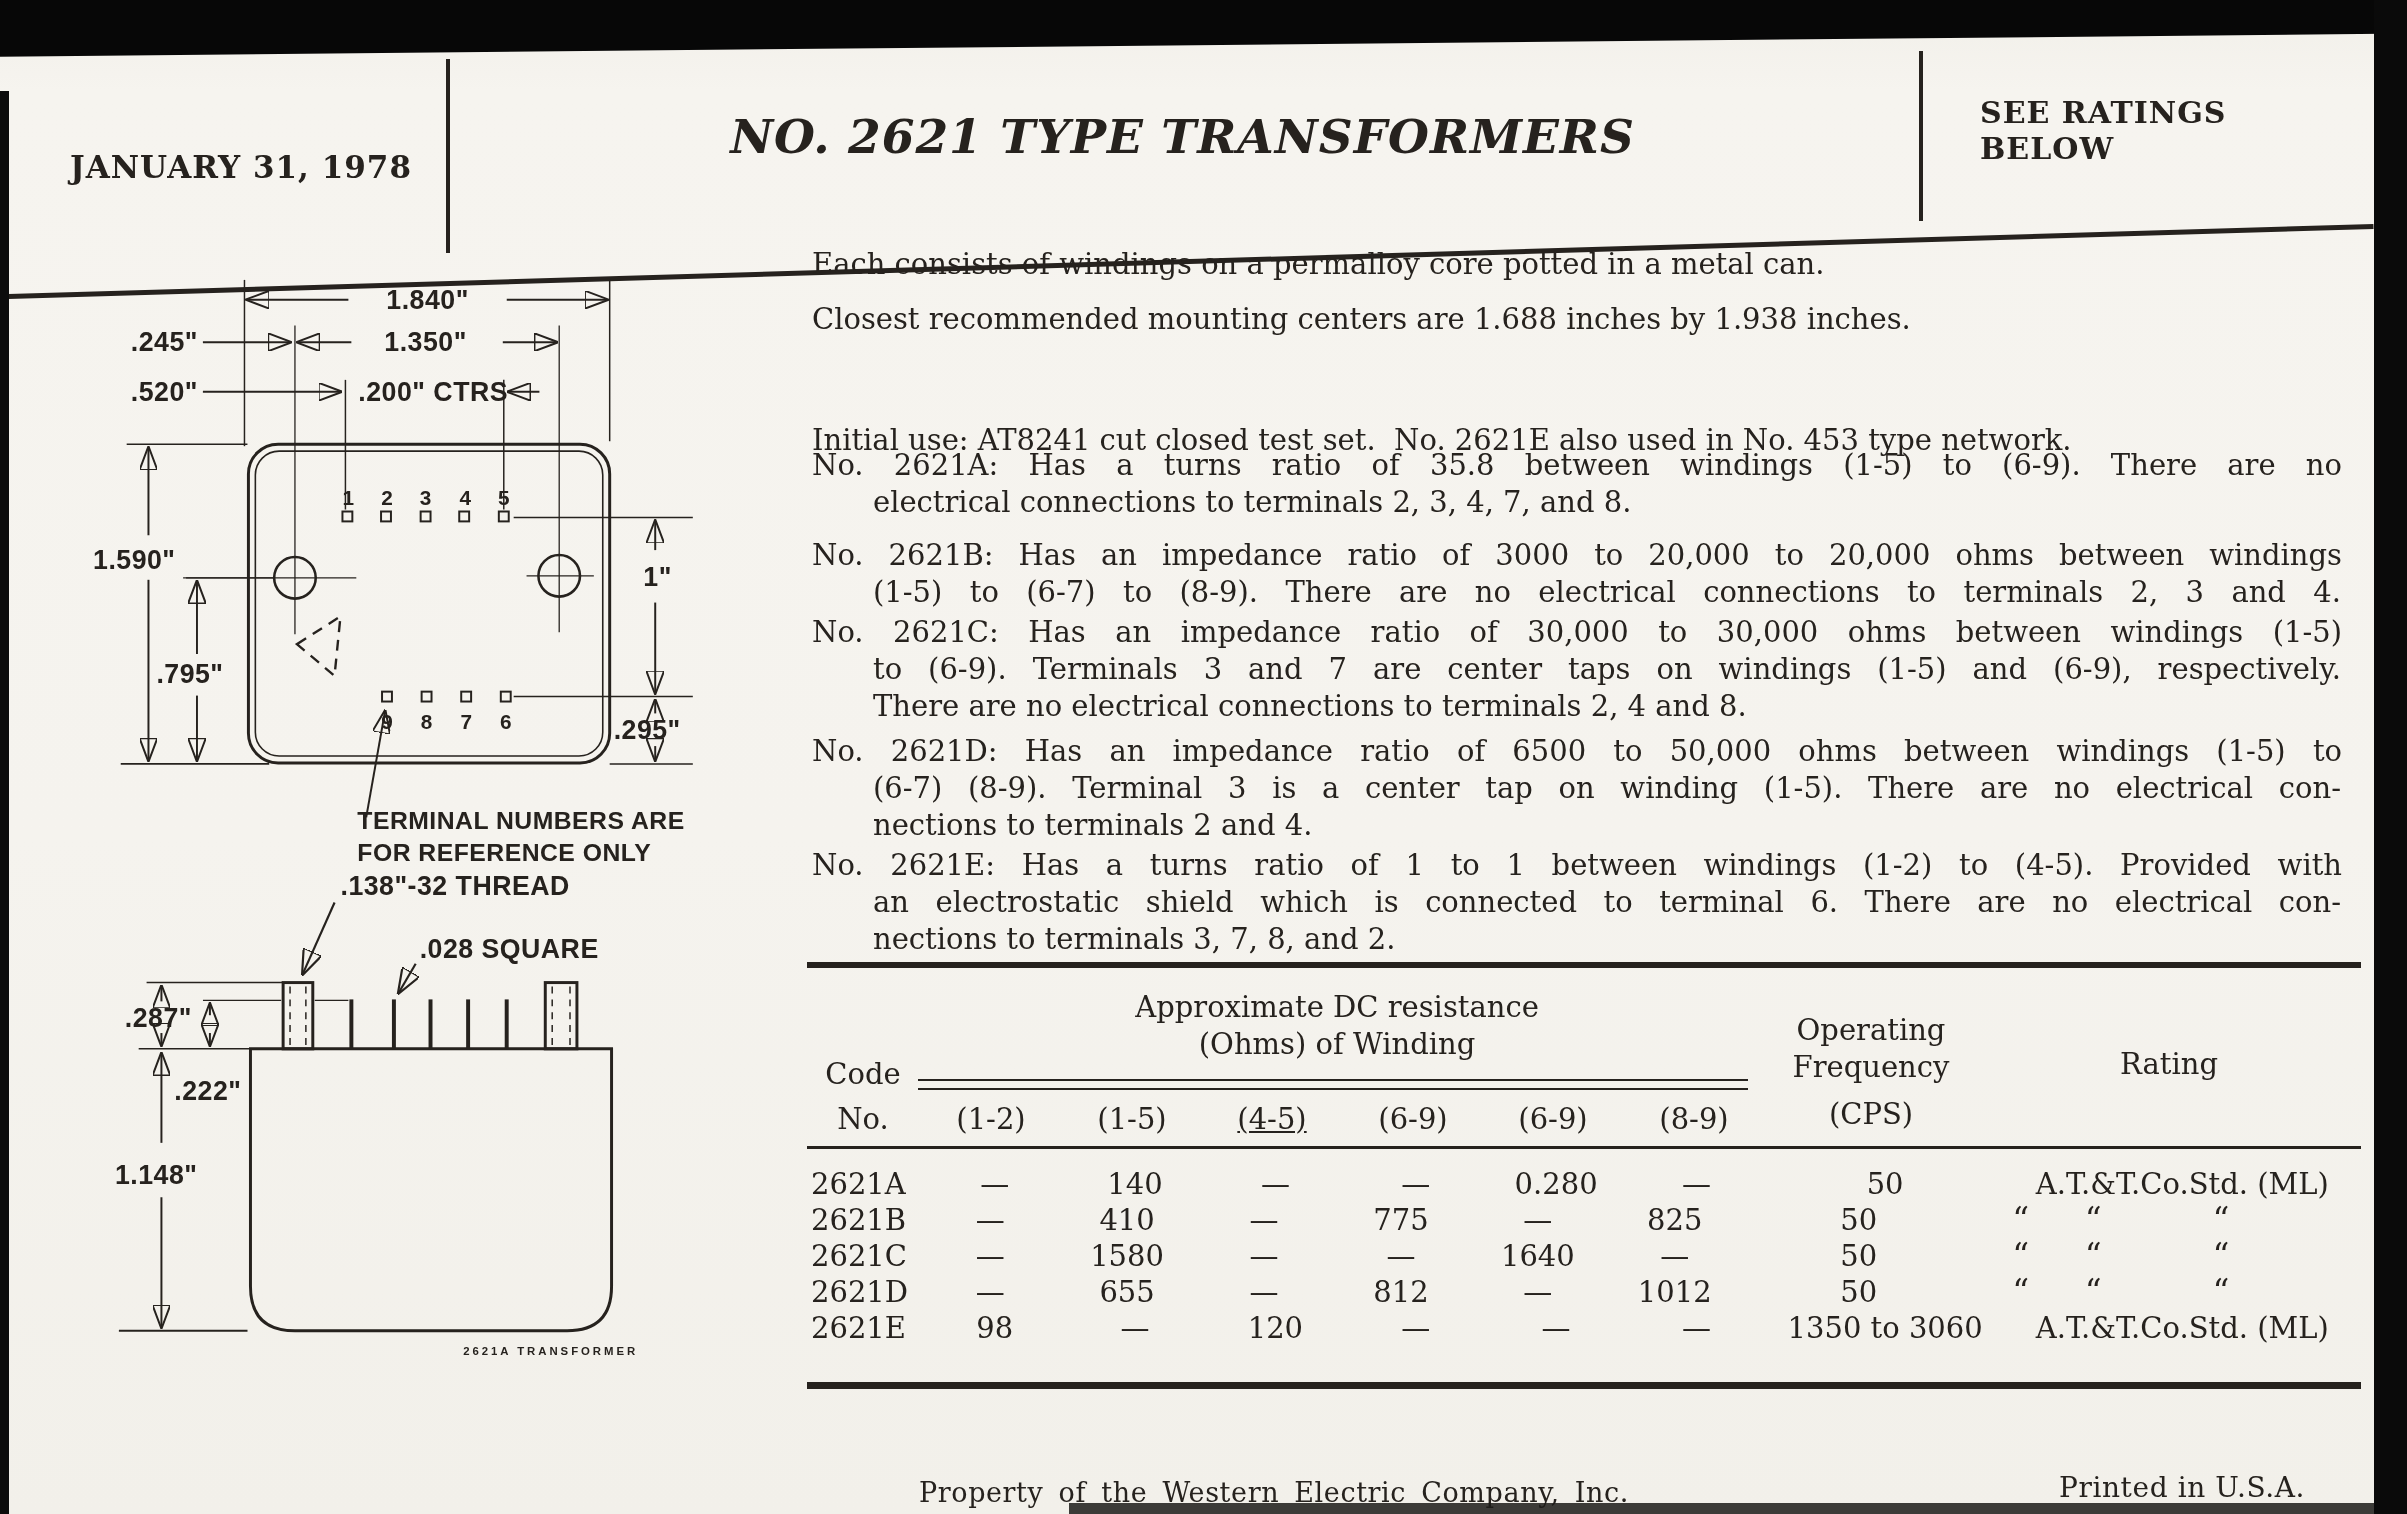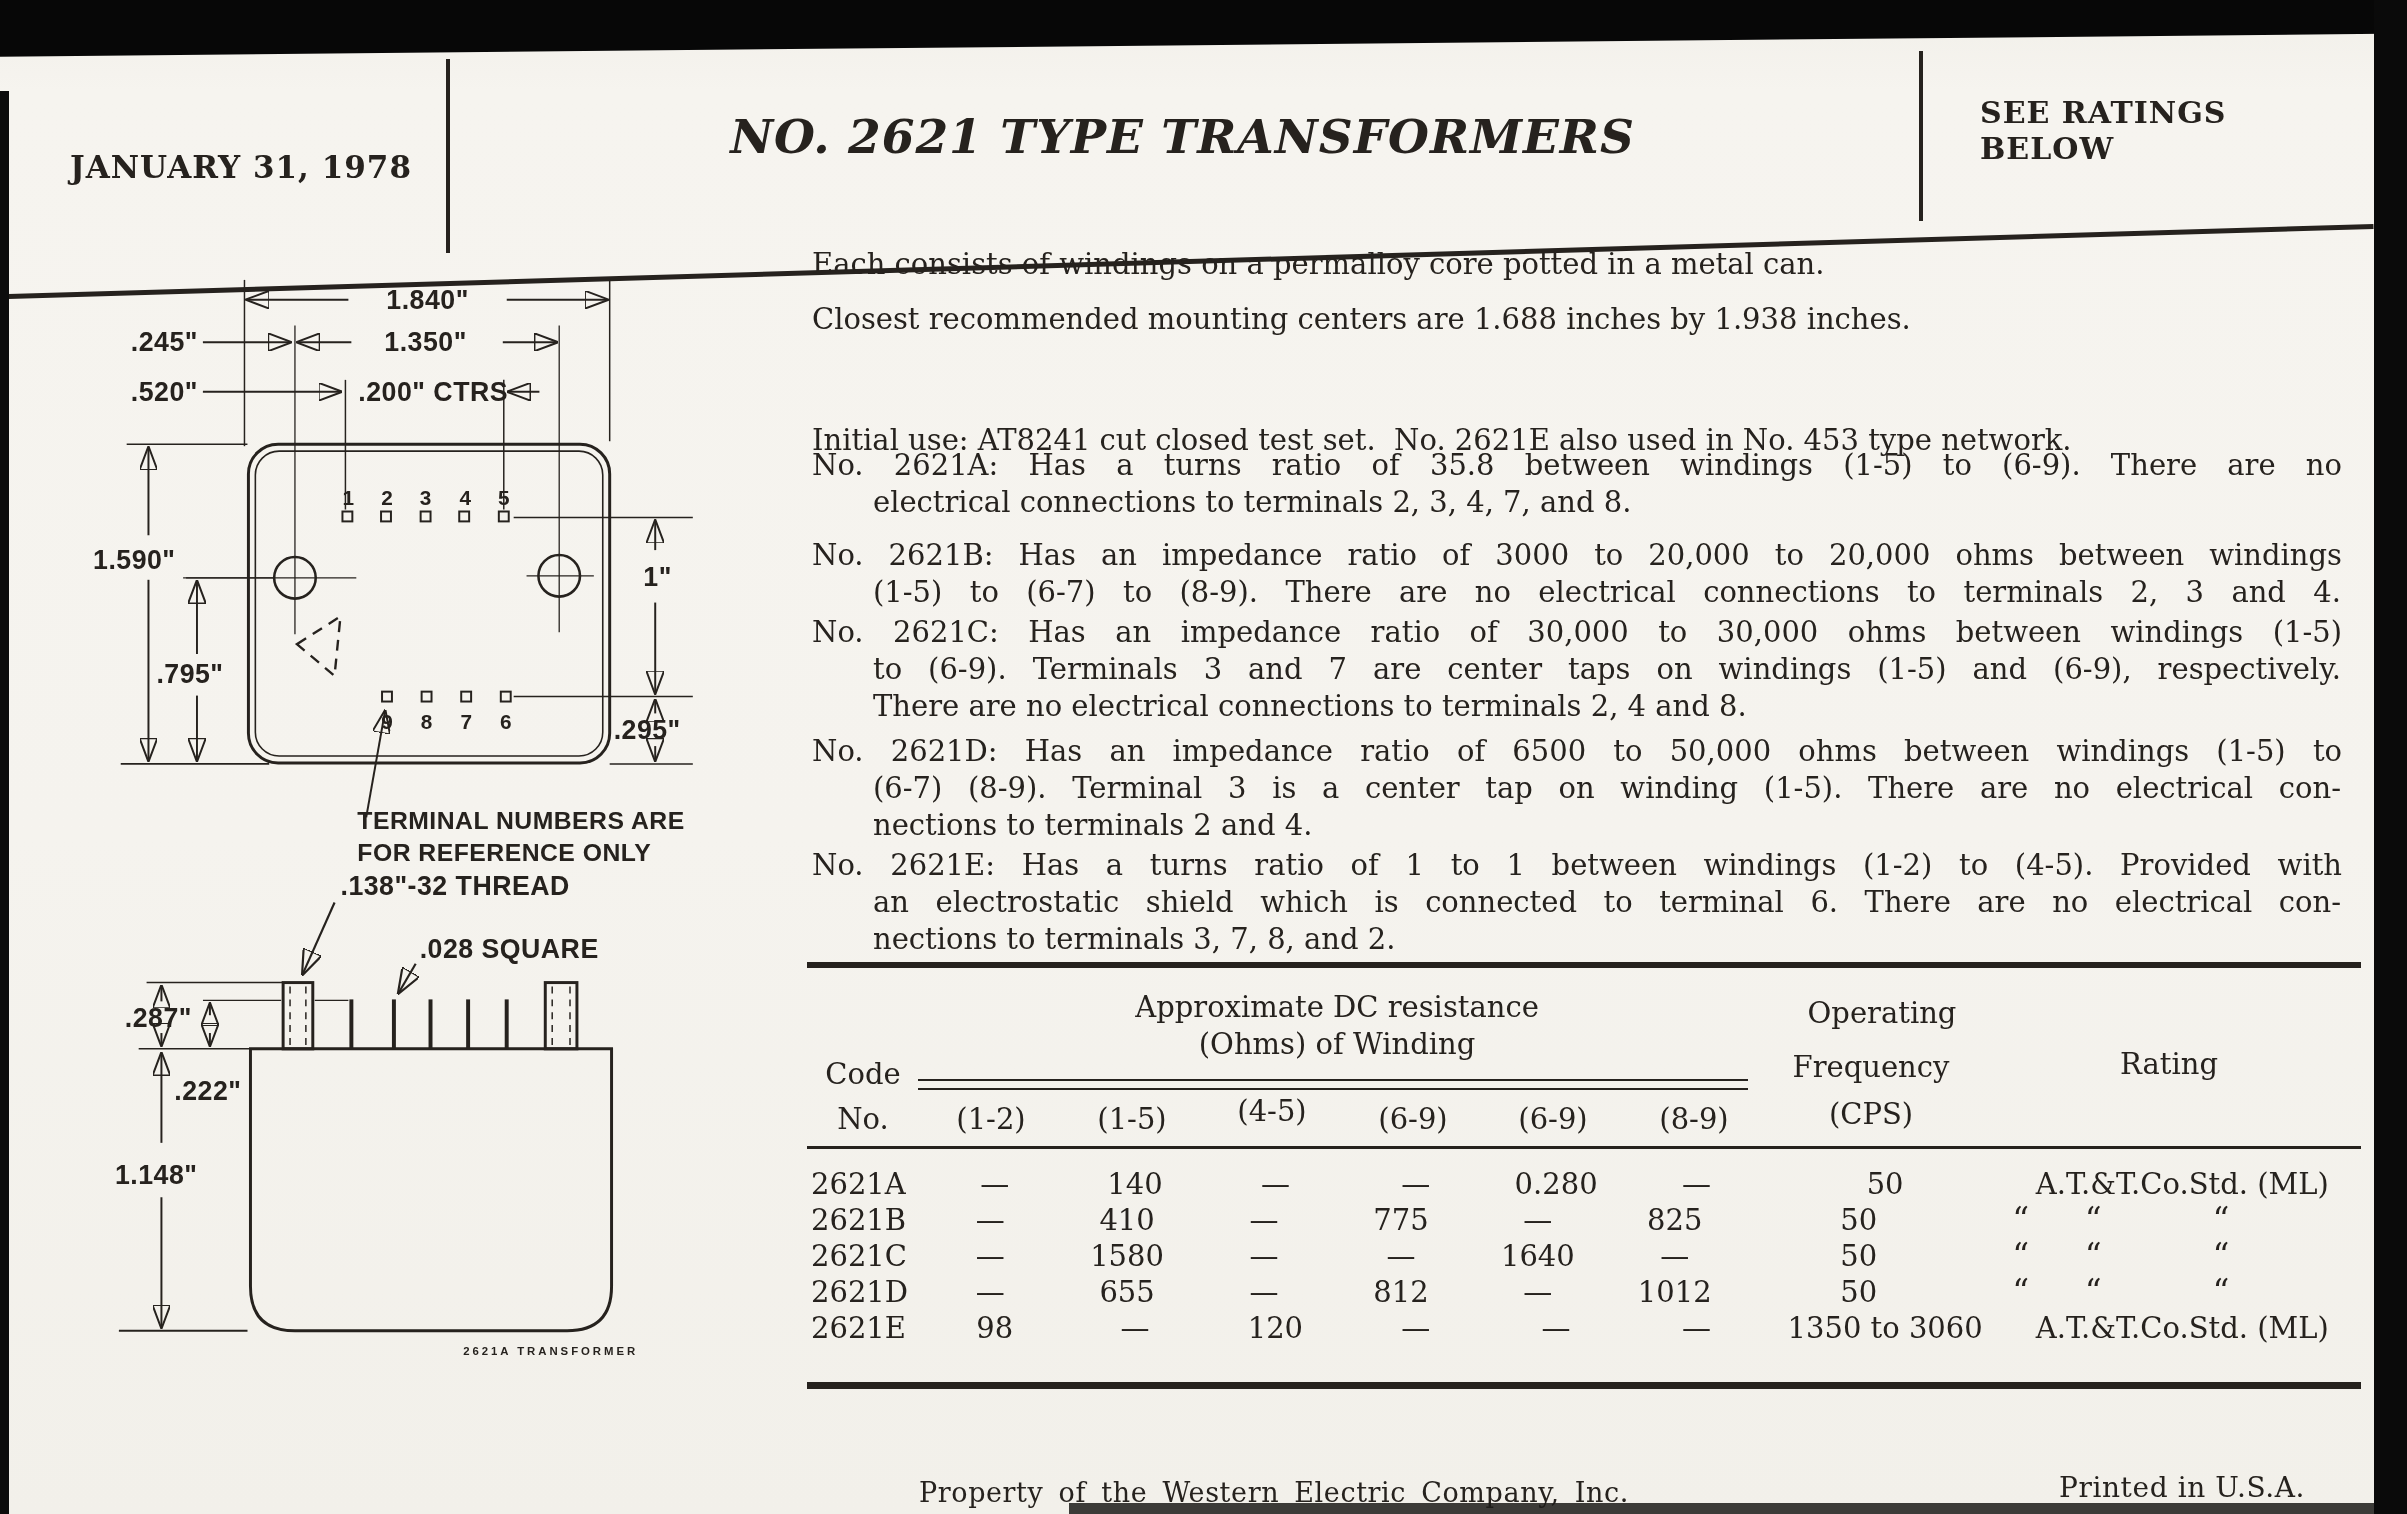--- a/index.html
+++ b/index.html
@@ -248,25 +248,25 @@
   </div>
 
   <div class="dtable">
     <div class="abs ctr" style="left:530px;top:22px;">Approximate DC resistance</div>
     <div class="abs ctr" style="left:530px;top:59px;">(Ohms) of Winding</div>
     <div class="dbl-rule"></div>
     <div class="abs ctr" style="left:56px;top:89px;">Code</div>
     <div class="abs ctr" style="left:56px;top:134px;">No.</div>
     <div class="abs ctr" style="left:184px;top:134px;">(1-2)</div>
     <div class="abs ctr" style="left:325px;top:134px;">(1-5)</div>
-    <div class="abs ctr" style="left:465px;top:126px;">(4-5)</div>
+    <div class="abs ctr" style="left:465px;top:134px;text-decoration:underline;">(4-5)</div>
     <div class="abs ctr" style="left:606px;top:134px;">(6-9)</div>
     <div class="abs ctr" style="left:746px;top:134px;">(6-9)</div>
     <div class="abs ctr" style="left:887px;top:134px;">(8-9)</div>
-    <div class="abs ctr" style="left:1064px;top:28px;margin-left:11px;">Operating</div>
+    <div class="abs ctr" style="left:1064px;top:45px;">Operating</div>
     <div class="abs ctr" style="left:1064px;top:82px;">Frequency</div>
     <div class="abs ctr" style="left:1064px;top:129px;">(CPS)</div>
     <div class="abs ctr" style="left:1362px;top:79px;">Rating</div>
     <div class="head-rule"></div>
 
     <div class="rows">
       <div class="trow">
         <div class="td tc0">2621A</div>
         <div class="td tc1">—</div>
         <div class="td tc2">140</div>

